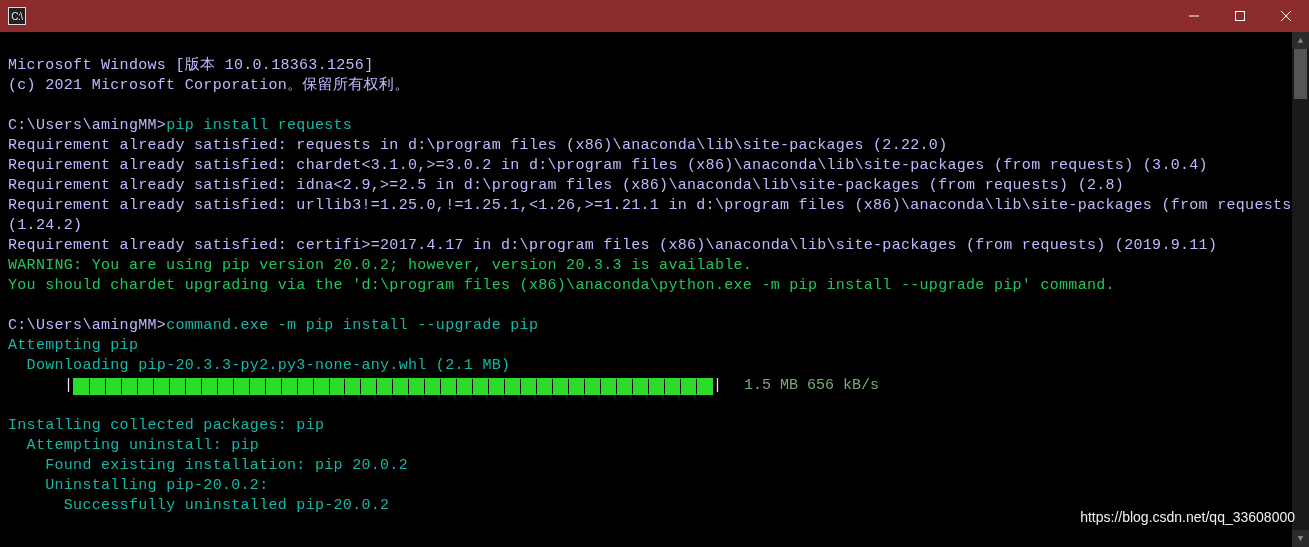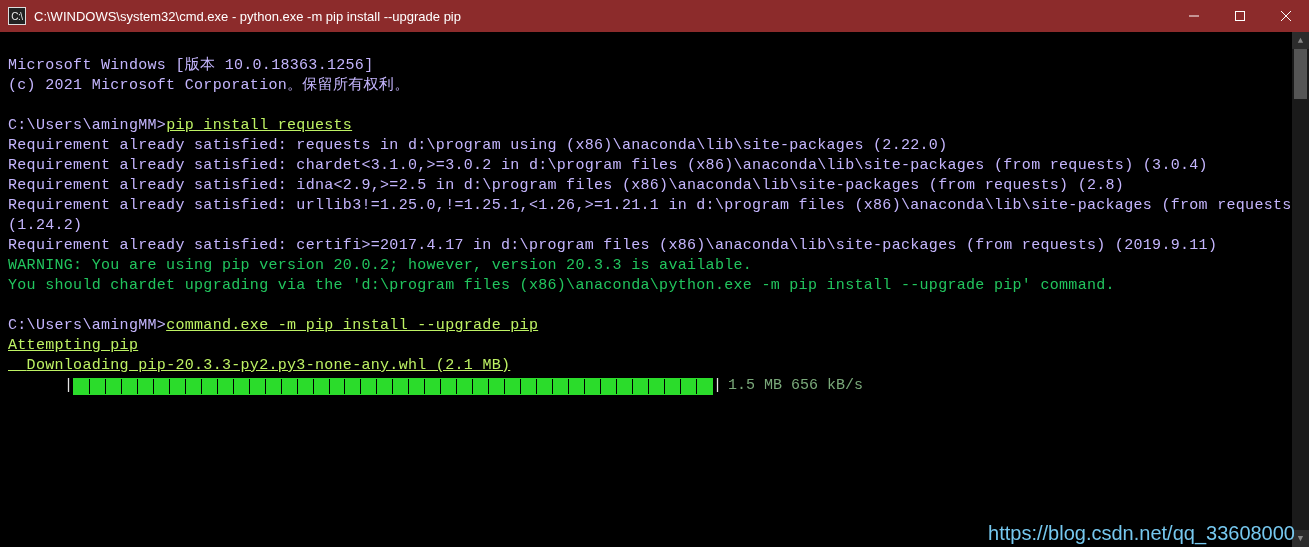--- a/index.html
+++ b/index.html
@@ -48,21 +48,21 @@
     background: #000;
     padding: 4px 0 4px 8px;
   }
   .term {
     white-space: pre-wrap;
     word-break: break-all;
     line-height: 20px;
     letter-spacing: 0.3px;
   }
   .g  { color: #c4b5fd; }       
-  .dg { color: #bef264; text-decoration: underline; }       
+  .dg { color: #14b8a6; }       
   .y  { color: #22c55e; }       
   .w  { color: #e4e4e4; }       
   .s  { color: #7aa97a; }       
 
   .progress-row {
     display: flex;
     align-items: center;
     line-height: 20px;
     height: 20px;
     margin-left: 56px;
@@ -73,21 +73,21 @@
     border: 1px solid #2bdc2b;
     display: flex;
     overflow: hidden;
   }
   .progress-cell {
     flex: 1 1 auto;
     background: #2bdc2b;
     border-right: 1px solid #000;
   }
   .progress-cell:last-child { border-right: none; }
-  .progress-rest { margin-left: 6px; }
+  .progress-rest { margin-left: 22px; }
 
   .scrollbar {
     position: absolute;
     top: 0; right: 0;
     width: 17px; height: 100%;
     background: #1a1a1a;
     display: flex; flex-direction: column;
   }
   .sb-btn {
     height: 17px;
@@ -98,34 +98,33 @@
   }
   .sb-track { flex: 1; position: relative; }
   .sb-thumb {
     position: absolute; left: 2px; right: 2px;
     top: 0; height: 50px;
     background: #555;
   }
 
   .watermark {
     position: absolute;
-    right: 14px; bottom: 2px;
-    color: #7dd3fc;
+    right: 14px; bottom: 22px;
+    color: #ffffff;
     font-family: Arial, sans-serif;
-    font-size: 20px;
+    font-size: 14px;
     opacity: 0.95;
     pointer-events: none;
   }
 </style>
 </head>
 <body>
 
 <div class="titlebar">
   <div class="icon-box">C:\</div>
-  <div class="title-text">C:\WINDOWS\system32\cmd.exe - python.exe  -m pip install --upgrade pip</div>
   <div class="spacer"></div>
   <div class="win-btns">
     <div class="win-btn">
       <svg width="10" height="10" viewBox="0 0 10 10">
         <line x1="0" y1="5" x2="10" y2="5" stroke="#fff" stroke-width="1"></line>
       </svg>
     </div>
     <div class="win-btn">
       <svg width="10" height="10" viewBox="0 0 10 10">
         <rect x="0.5" y="0.5" width="9" height="9" fill="none" stroke="#fff" stroke-width="1"></rect>
@@ -139,21 +138,21 @@
     </div>
   </div>
 </div>
 
 <div class="term-wrap">
   <div class="term">
 <span class="g">Microsoft Windows [版本 10.0.18363.1256]</span>
 <span class="g">(c) 2021 Microsoft Corporation。保留所有权利。</span>
 
 <span class="g">C:\Users\amingMM&gt;</span><span class="dg">pip install requests</span>
-<span class="g">Requirement already satisfied: requests in d:\program using (x86)\anaconda\lib\site-packages (2.22.0)</span>
+<span class="g">Requirement already satisfied: requests in d:\program files (x86)\anaconda\lib\site-packages (2.22.0)</span>
 <span class="g">Requirement already satisfied: chardet&lt;3.1.0,&gt;=3.0.2 in d:\program files (x86)\anaconda\lib\site-packages (from requests) (3.0.4)</span>
 <span class="g">Requirement already satisfied: idna&lt;2.9,&gt;=2.5 in d:\program files (x86)\anaconda\lib\site-packages (from requests) (2.8)</span>
 <span class="g">Requirement already satisfied: urllib3!=1.25.0,!=1.25.1,&lt;1.26,&gt;=1.21.1 in d:\program files (x86)\anaconda\lib\site-packages (from requests) (1.24.2)</span>
 <span class="g">Requirement already satisfied: certifi&gt;=2017.4.17 in d:\program files (x86)\anaconda\lib\site-packages (from requests) (2019.9.11)</span>
 <span class="y">WARNING: You are using pip version 20.0.2; however, version 20.3.3 is available.</span>
 <span class="y">You should chardet upgrading via the 'd:\program files (x86)\anaconda\python.exe -m pip install --upgrade pip' command.</span>
 
 <span class="g">C:\Users\amingMM&gt;</span><span class="dg">command.exe -m pip install --upgrade pip</span>
 <span class="dg">Attempting pip</span>
 <span class="dg">  Downloading pip-20.3.3-py2.py3-none-any.whl (2.1 MB)</span>
@@ -198,20 +197,27 @@
         <div class="progress-cell"></div>
         <div class="progress-cell"></div>
         <div class="progress-cell"></div>
         <div class="progress-cell"></div>
         <div class="progress-cell"></div>
         <div class="progress-cell"></div>
       </div>
     <span class="w">|</span>
     <span class="s progress-rest"> 1.5 MB 656 kB/s</span>
   </div>
+<div class="term">
+<span class="dg">Installing collected packages: pip</span>
+<span class="dg">  Attempting uninstall: pip</span>
+<span class="dg">    Found existing installation: pip 20.0.2</span>
+<span class="dg">    Uninstalling pip-20.0.2:</span>
+<span class="dg">      Successfully uninstalled pip-20.0.2</span>
+</div>
 
   <div class="scrollbar">
     <div class="sb-btn">
       <span>▲</span>
     </div>
     <div class="sb-track">
       <div class="sb-thumb"></div>
     </div>
     <div class="sb-btn">
       <span>▼</span>

